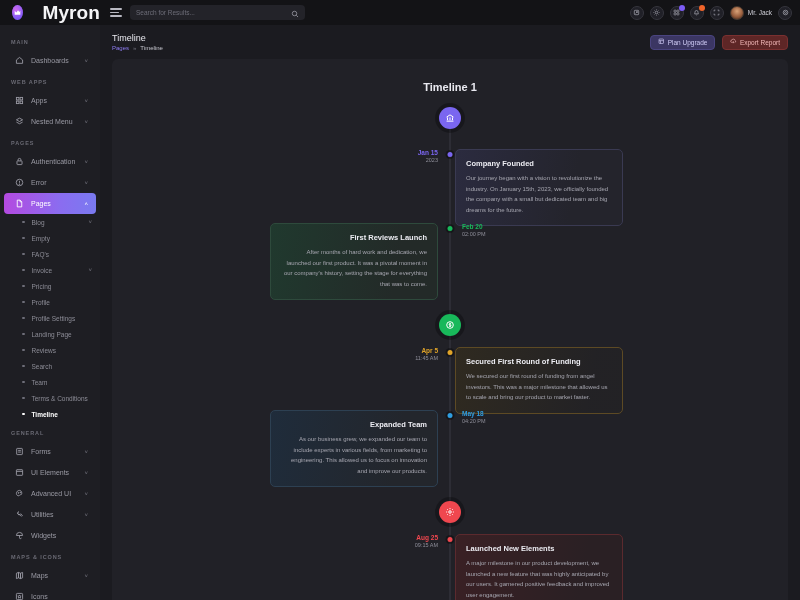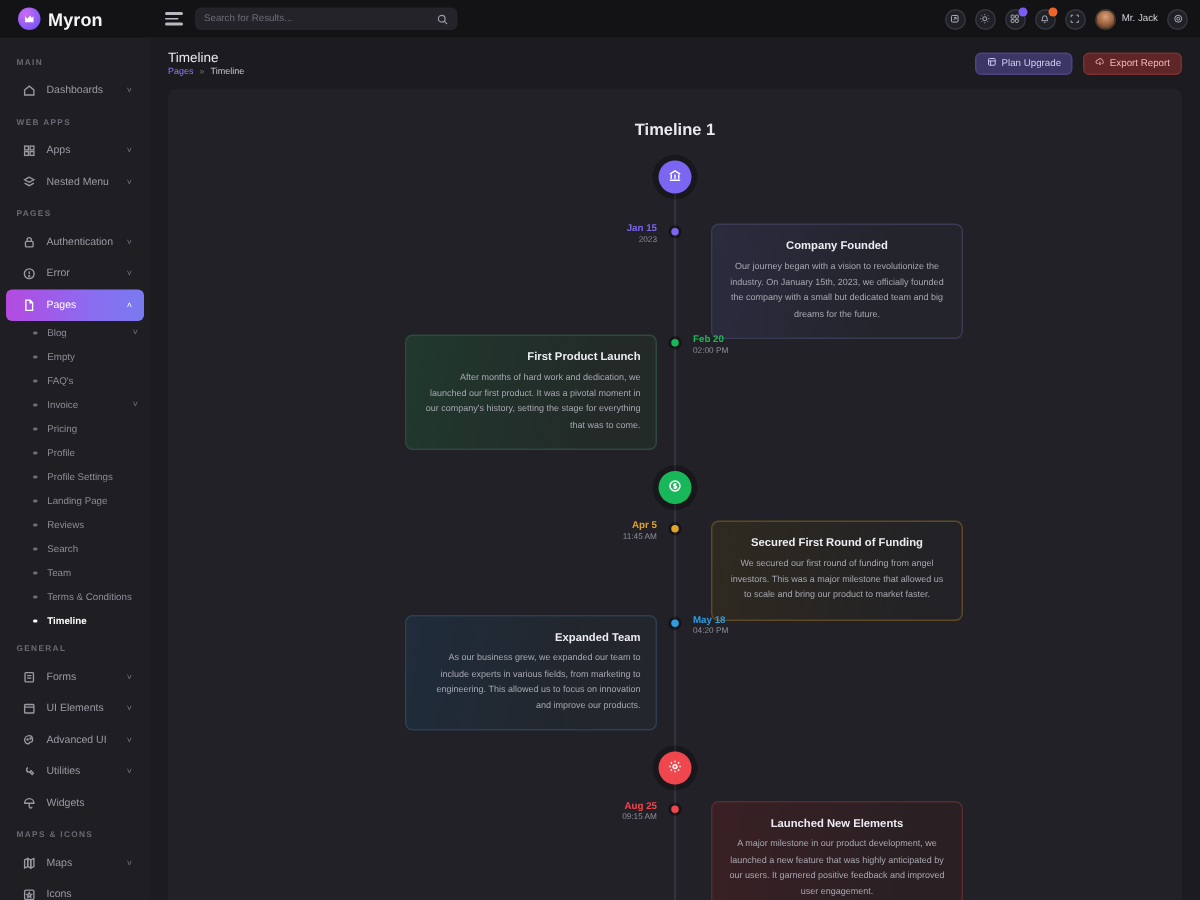--- a/index.html
+++ b/index.html
@@ -24,21 +24,21 @@
     padding-left: 12px; gap: 5px;
     background: #131316;
   }
   .brand-mark {
     width: 15px; height: 15px; border-radius: 50%;
     background: radial-gradient(circle at 35% 30%, #cf6bf0 0%, #8b5cf6 60%, #6d4aed 100%);
     display: flex; align-items: center; justify-content: center;
     font-size: 10px; color: #fff; font-weight: bold;
     line-height: 1;
   }
-  .brand-text { font-size: 12px; color: #f4f4f6; font-weight: 700; letter-spacing: .1px; }
+  .brand-text { font-size: 19px; color: #f4f4f6; font-weight: 700; letter-spacing: .1px; margin-left: 15px; }
 
   .nav-scroll { flex: 1; overflow: hidden; padding-top: 6px; }
   .nav-section {
     font-size: 5.5px; color: #6a6a74; letter-spacing: .9px;
     padding: 8px 0 5px 11px; text-transform: uppercase; font-weight: 600;
   }
   .nav-item {
     display: flex; align-items: center; gap: 7px;
     height: 21px; padding: 0 8px 0 11px; margin: 0 4px;
     color: #9a9aa4; font-size: 7px; border-radius: 4px;
@@ -154,21 +154,21 @@
     position: absolute; left: 50%; transform: translateX(-50%);
     width: 22px; height: 22px; border-radius: 50%;
     display: flex; align-items: center; justify-content: center;
     z-index: 3;
   }
   .big-node svg { width: 10px; height: 10px; stroke: #fff; fill: none; stroke-width: 1.6; }
 
   .row { position: absolute; left: 0; right: 0; display: flex; align-items: flex-start; }
   .side { width: 50%; display: flex; }
   .side.left  { justify-content: flex-end; padding-right: 12px; }
-  .side.right { justify-content: flex-start; padding-left: 24px; text-align: center; }
+  .side.right { justify-content: flex-start; padding-left: 5px; }
 
   .datecol { width: 50%; display: flex; flex-direction: column; }
   .datecol.left { align-items: flex-end; padding-right: 12px; text-align: right; }
   .datecol.right { align-items: flex-start; padding-left: 12px; text-align: left; }
   .date-main { font-size: 6.5px; font-weight: 700; line-height: 1.3; }
   .date-sub { font-size: 5.5px; color: #8e8e99; line-height: 1.4; }
 
   .pip {
     position: absolute; left: 50%; transform: translate(-50%,0);
     width: 5px; height: 5px; border-radius: 50%; top: 3px; z-index: 2;
@@ -537,21 +537,21 @@
             <div class="card c-purple">
               <h4>Company Founded</h4>
               <p>Our journey began with a vision to revolutionize the industry. On January 15th, 2023, we officially founded the company with a small but dedicated team and big dreams for the future.</p>
             </div>
           </div>
           <div class="pip" style="background: rgb(122, 102, 240); box-shadow: rgba(0, 0, 0, 0.35) 0px 0px 0px 2px;"></div>
         </div>
         <div class="row" style="top: 116px;">
           <div class="side left">
             <div class="card c-green align-right">
-              <h4>First Product Launch</h4>
+              <h4>First Reviews Launch</h4>
               <p>After months of hard work and dedication, we launched our first product. It was a pivotal moment in our company's history, setting the stage for everything that was to come.</p>
             </div>
           </div>
           <div class="datecol right">
             <div class="date-main" style="color:#18b85a">Feb 20</div>
             <div class="date-sub">02:00 PM</div>
           </div>
           <div class="pip" style="background: rgb(24, 184, 90); box-shadow: rgba(0, 0, 0, 0.35) 0px 0px 0px 2px;"></div>
         </div>
         <div class="row" style="top: 240px;">

